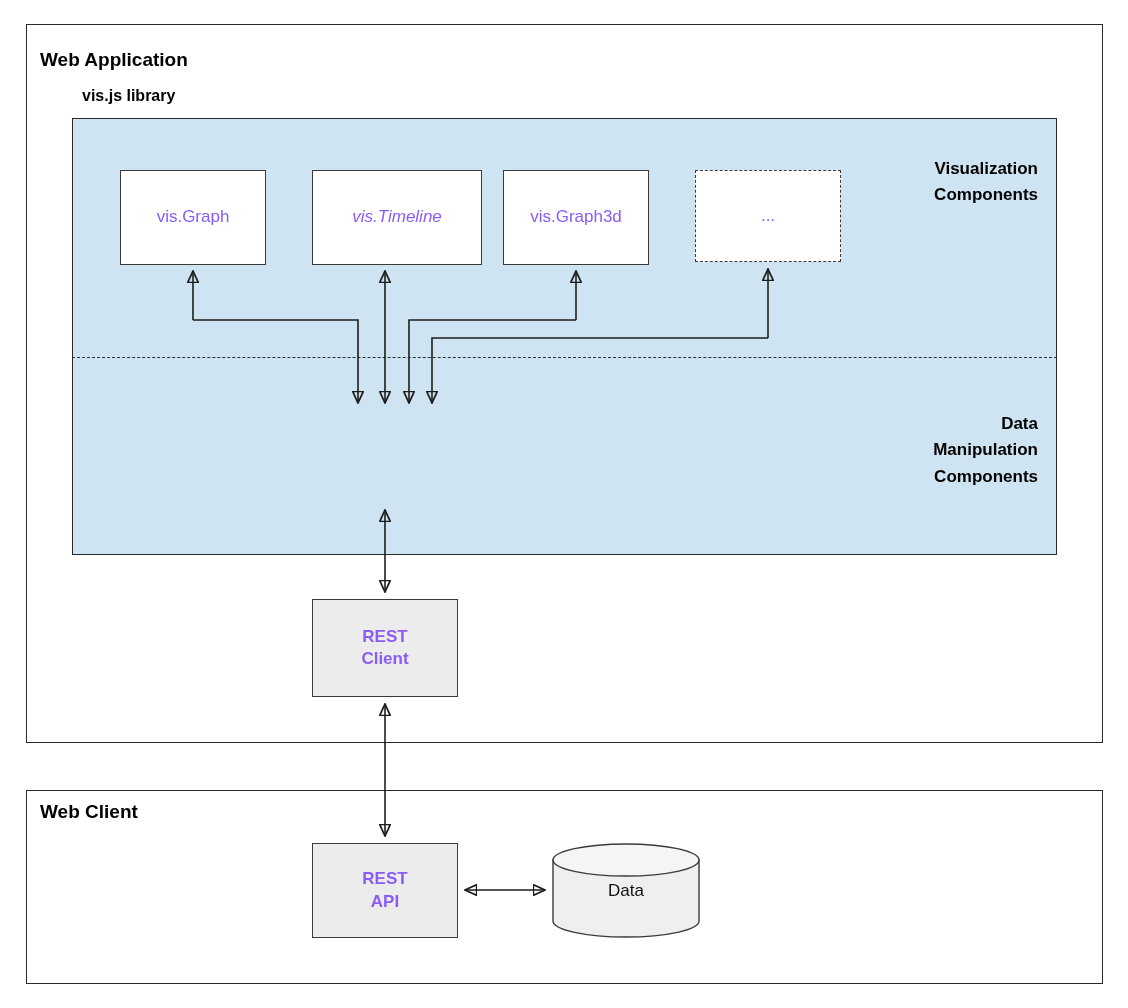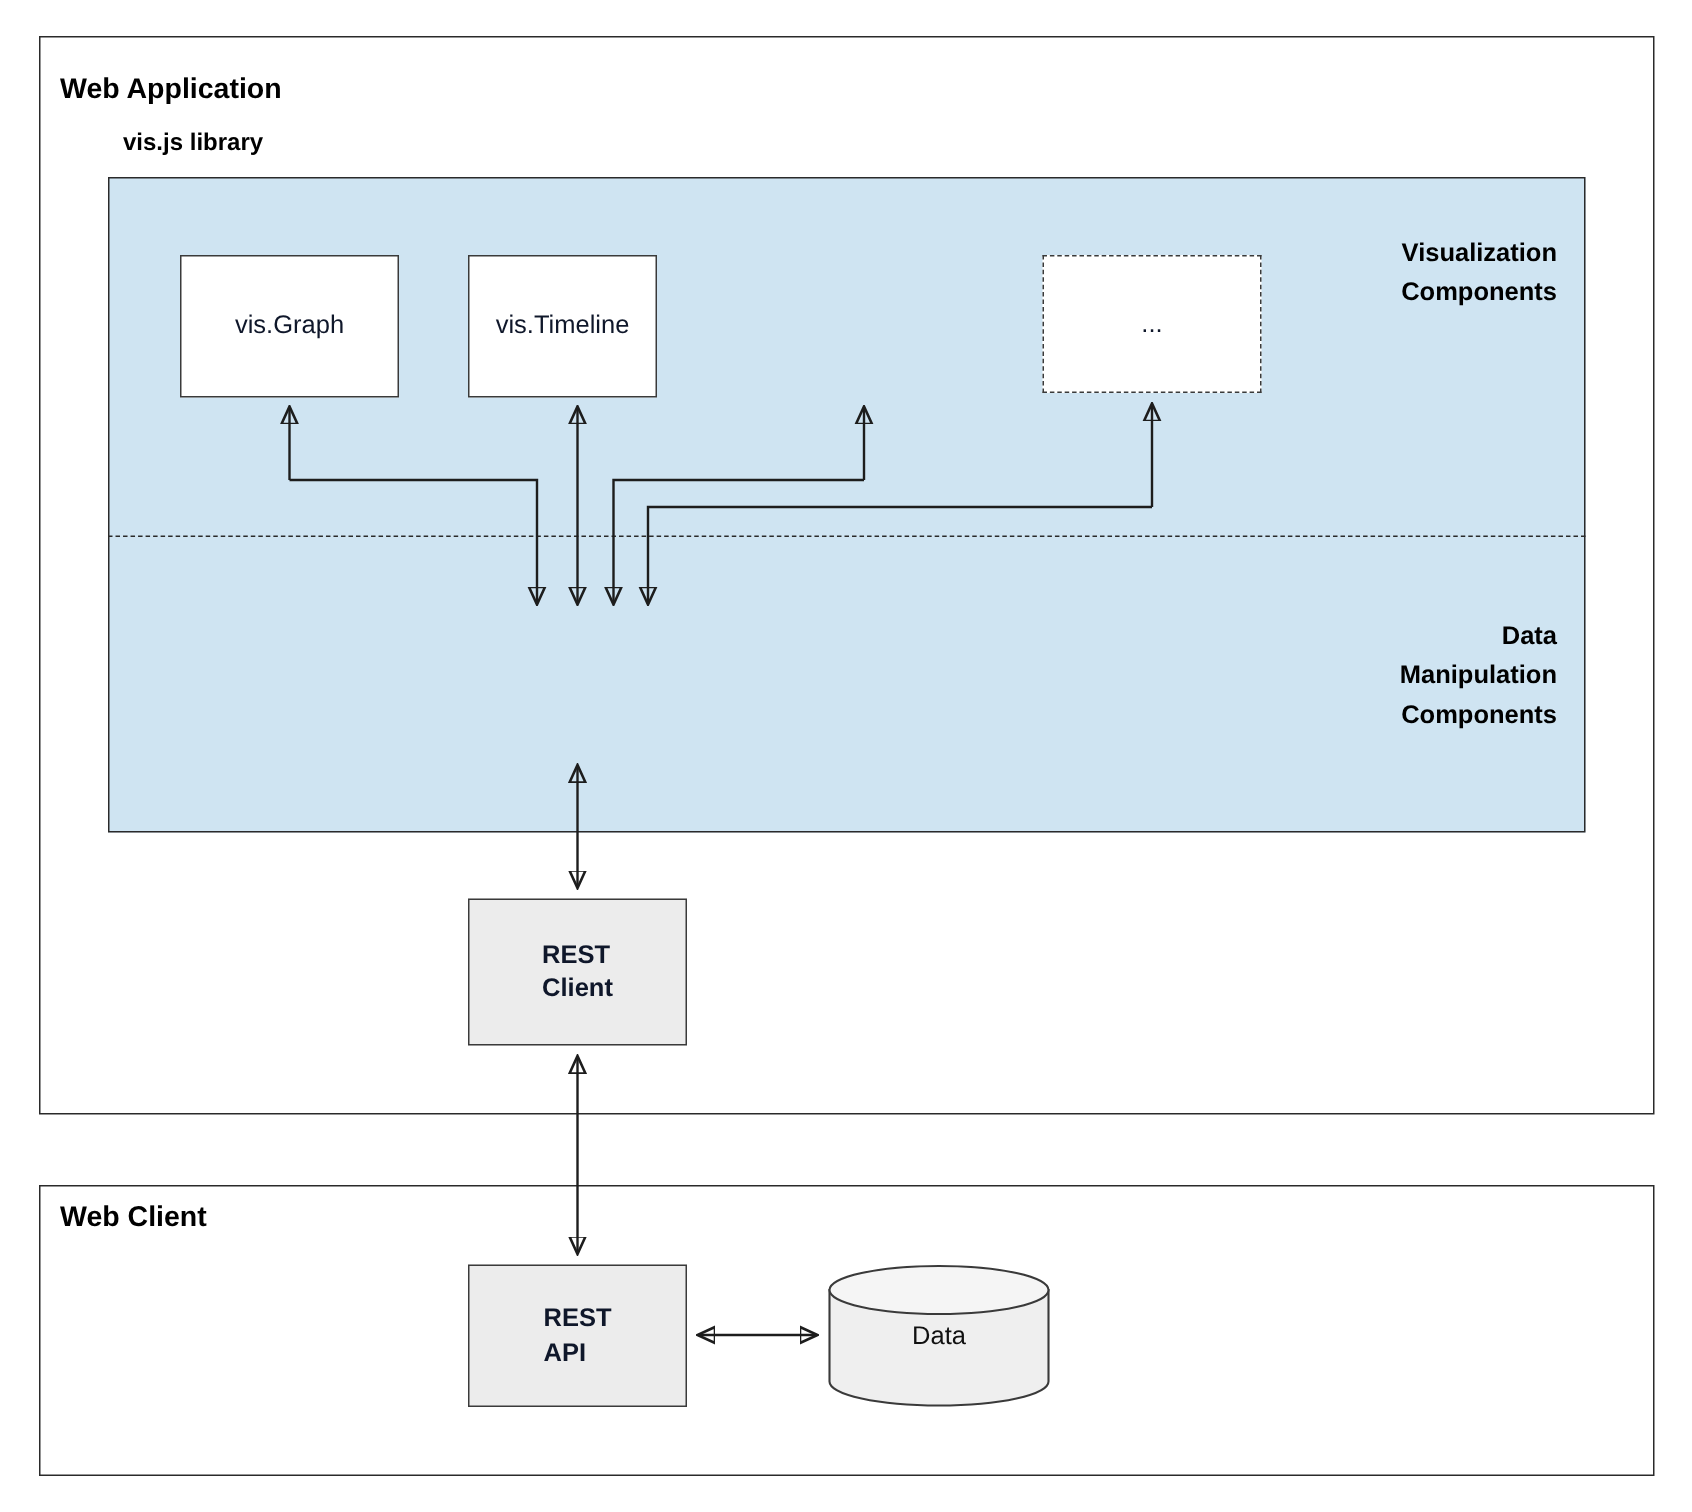--- a/index.html
+++ b/index.html
@@ -74,36 +74,36 @@
   }
 
   .node {
     position: absolute;
     box-sizing: border-box;
     border: 1.4px solid #3a3a3a;
     background: #ffffff;
     display: flex;
     align-items: center;
     justify-content: center;
-    text-align: left;
+    text-align: center;
     font-size: 17px;
-    color: #0f172a;
+    color: #8b5cf6;
     line-height: 1.3;
     white-space: pre-line;
   }
   .node.dashed {
     border: 1.6px dashed #3a3a3a;
   }
   .node.grey {
     background: #ececec;
     font-weight: bold;
   }
 
   #node-graph    { left: 120px; top: 170px; width: 146px; height: 95px; }
-  #node-timeline { left: 312px; top: 170px; width: 126px; height: 95px; }
+  #node-timeline { left: 312px; top: 170px; width: 170px; height: 95px; font-style: italic; }
   #node-graph3d  { left: 503px; top: 170px; width: 146px; height: 95px; }
   #node-ellipsis { left: 695px; top: 170px; width: 146px; height: 92px; }
   #node-dataset  { left: 312px; top: 410px; width: 146px; height: 93px; }
   #node-restclient { left: 312px; top: 599px; width: 146px; height: 98px; }
   #node-restapi  { left: 312px; top: 843px; width: 146px; height: 95px; }
 
   .panel-label {
     position: absolute;
     font-weight: bold;
     font-size: 17px;
@@ -163,20 +163,21 @@
   <div class="divider"></div>
 
   <div class="panel-label" id="label-visualization">Visualization
 Components</div>
   <div class="panel-label" id="label-datamanip">Data
 Manipulation
 Components</div>
 
   <div class="node" id="node-graph">vis.Graph</div>
   <div class="node" id="node-timeline">vis.Timeline</div>
+  <div class="node" id="node-graph3d">vis.Graph3d</div>
   <div class="node dashed" id="node-ellipsis">...</div>
   <div class="node grey" id="node-restclient">REST
 Client</div>
 
   <div class="frame" id="frame-webservice"></div>
   <div class="frame-title" id="title-webservice">Web Client</div>
 
   <div class="node grey" id="node-restapi">REST
 API</div>
 

